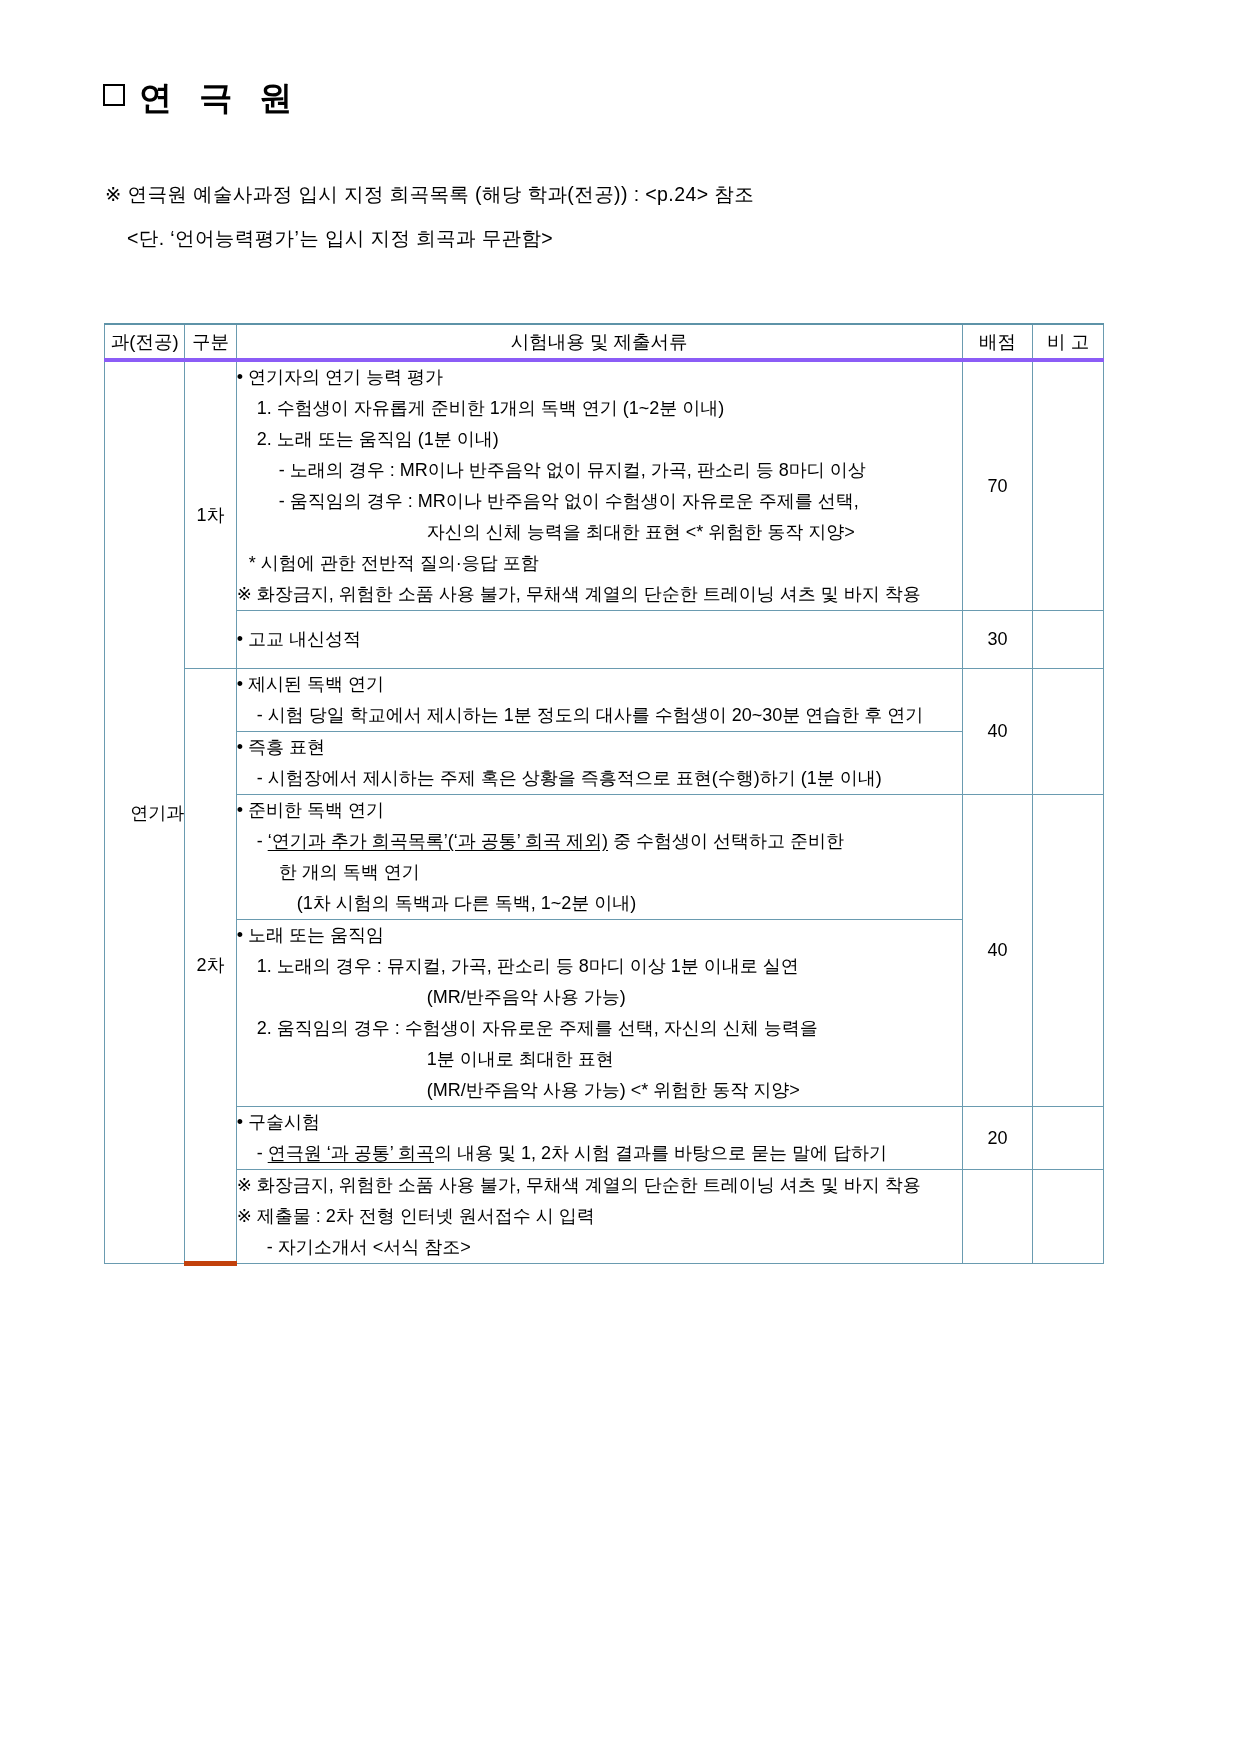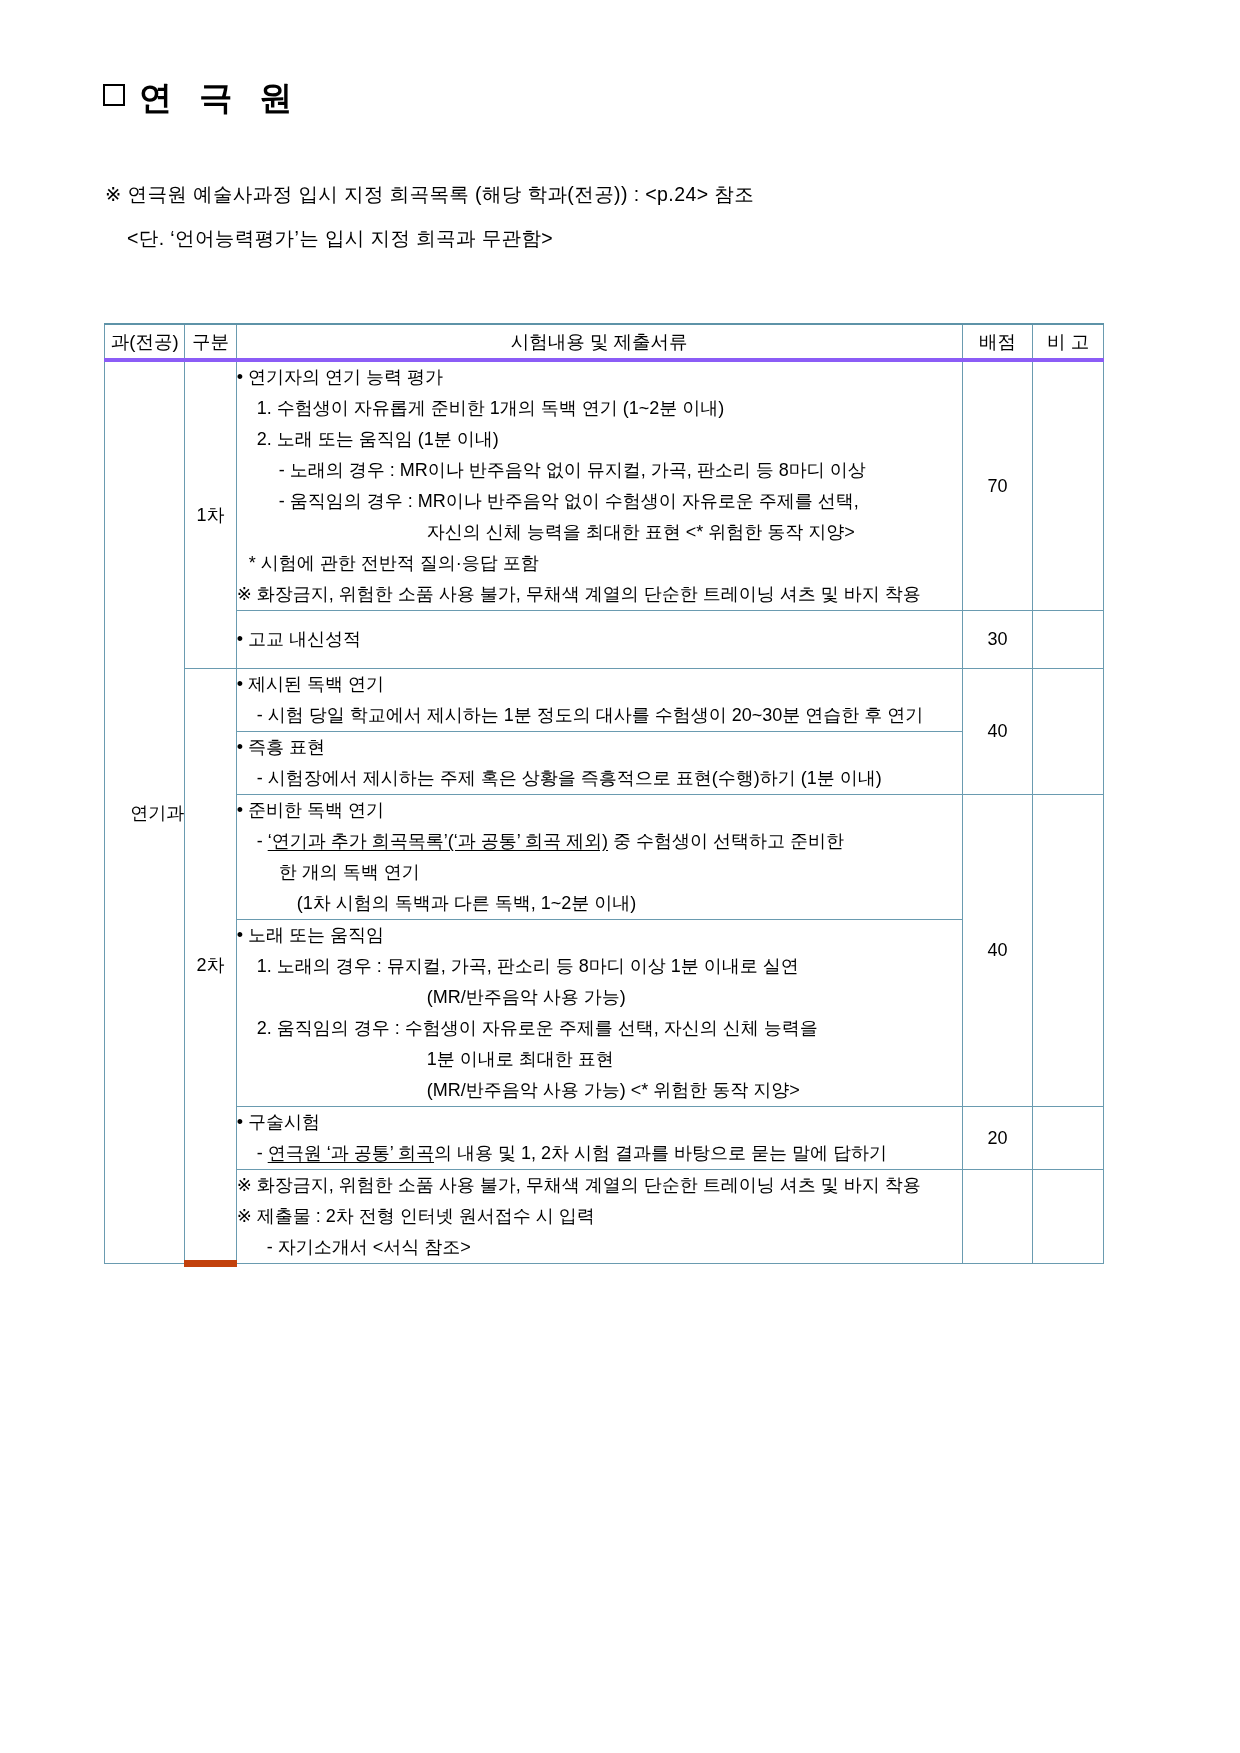--- a/index.html
+++ b/index.html
@@ -178,21 +178,21 @@
 
         <tr>
           <td class="body-cell" style="height:58px">
             <div class="ln ind0">• 고교 내신성적</div>
           </td>
           <td class="score-cell">30</td>
           <td></td>
         </tr>
 
         <tr class="dotted-below">
-          <td class="stage-cell" rowspan="6" style="border-bottom:7px solid #c2410c;">2차</td>
+          <td class="stage-cell" rowspan="6" style="border-bottom:5px solid #c2410c;">2차</td>
           <td class="body-cell">
             <div class="ln ind0">• 제시된 독백 연기</div>
             <div class="ln ind1">- 시험 당일 학교에서 제시하는 1분 정도의 대사를 수험생이 20~30분 연습한 후 연기</div>
           </td>
           <td class="score-cell no-bottom" rowspan="2" style="border-bottom:1px solid #6a9bb0;">40</td>
           <td rowspan="2" style="border-bottom:1px solid #6a9bb0;"></td>
         </tr>
 
         <tr>
           <td class="body-cell">

